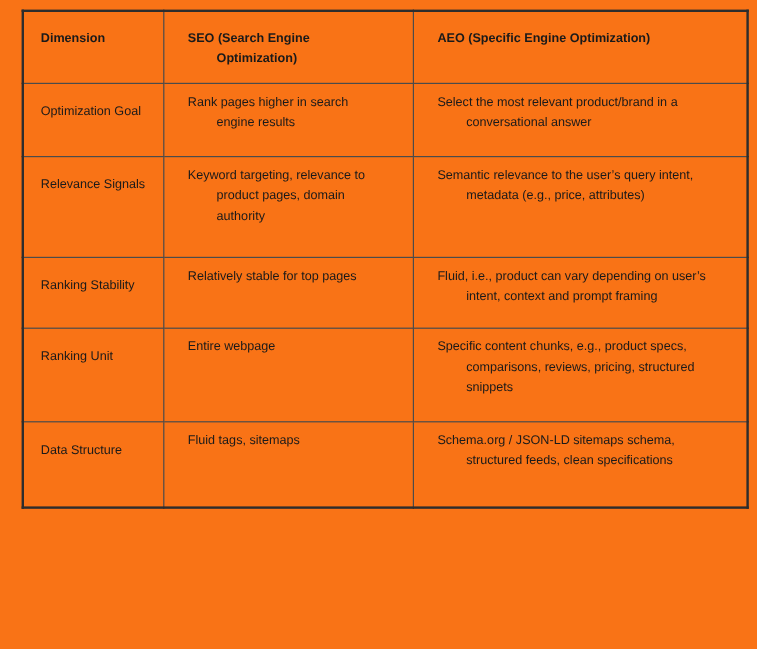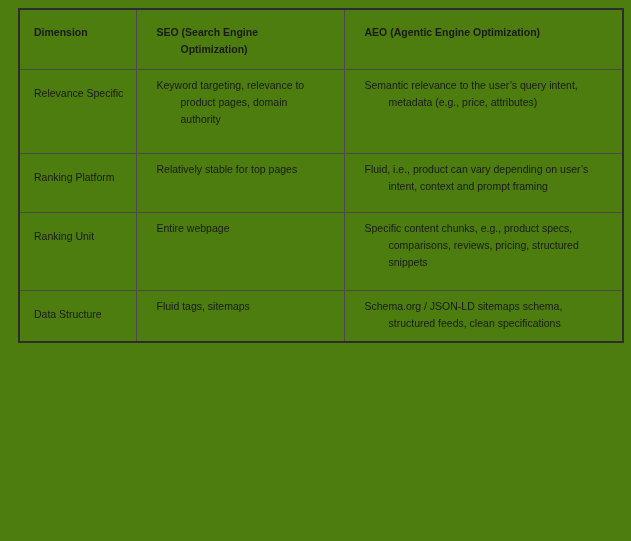--- a/index.html
+++ b/index.html
@@ -4,21 +4,21 @@
 <style>
   html, body {
     margin: 0;
     padding: 0;
     background: #ffffff;
   }
   .screen {
     position: relative;
     width: 631px;
     height: 541px;
-    background: #4d7c0f;
+    background: #f97316;
     font-family: "Liberation Sans", sans-serif;
     color: #1a1a1a;
     overflow: hidden;
   }
   table.cmp {
     position: absolute;
     left: 18px;
     top: 8px;
     width: 604px;
     border-collapse: collapse;
@@ -42,51 +42,58 @@
   .dim-cell { padding: 15px 4px 4px 14px; }
   .txt-cell { padding: 7px 4px 4px 44px; text-indent: -24px; }
   th.dim-cell, th.txt-cell { padding-top: 14px; }
   tr.r0 { height: 60px; }
   tr.r1 { height: 52px; }
   tr.r2 { height: 61px; }
   tr.r3 { height: 84px; }
   tr.r4 { height: 59px; }
   tr.r5 { height: 78px; }
   tr.r6 { height: 69px; }
-  tr.r7 { height: 52px; }
+  tr.r7 { height: 72px; }
 </style>
 </head>
 <body>
 
 <div class="screen">
   <table class="cmp">
     <colgroup>
       <col class="c-dim">
       <col class="c-seo">
       <col class="c-aeo">
     </colgroup>
     <thead>
       <tr class="r0">
         <th class="dim-cell">Dimension</th>
         <th class="txt-cell">SEO (Search Engine
 Optimization)</th>
-        <th class="txt-cell">AEO (Agentic Engine Optimization)</th>
+        <th class="txt-cell">AEO (Specific Engine Optimization)</th>
       </tr>
     </thead>
     <tbody>
+      <tr class="r2">
+        <td class="dim-cell">Optimization Goal</td>
+        <td class="txt-cell">Rank pages higher in search
+engine results</td>
+        <td class="txt-cell">Select the most relevant product/brand in a
+conversational answer</td>
+      </tr>
       <tr class="r3">
-        <td class="dim-cell">Relevance Specific</td>
+        <td class="dim-cell">Relevance Signals</td>
         <td class="txt-cell">Keyword targeting, relevance to
 product pages, domain
 authority</td>
         <td class="txt-cell">Semantic relevance to the user’s query intent,
 metadata (e.g., price, attributes)</td>
       </tr>
       <tr class="r4">
-        <td class="dim-cell">Ranking Platform</td>
+        <td class="dim-cell">Ranking Stability</td>
         <td class="txt-cell">Relatively stable for top pages</td>
         <td class="txt-cell">Fluid, i.e., product can vary depending on user’s
 intent, context and prompt framing</td>
       </tr>
       <tr class="r5">
         <td class="dim-cell">Ranking Unit</td>
         <td class="txt-cell">Entire webpage</td>
         <td class="txt-cell">Specific content chunks, e.g., product specs,
 comparisons, reviews, pricing, structured
 snippets</td>

